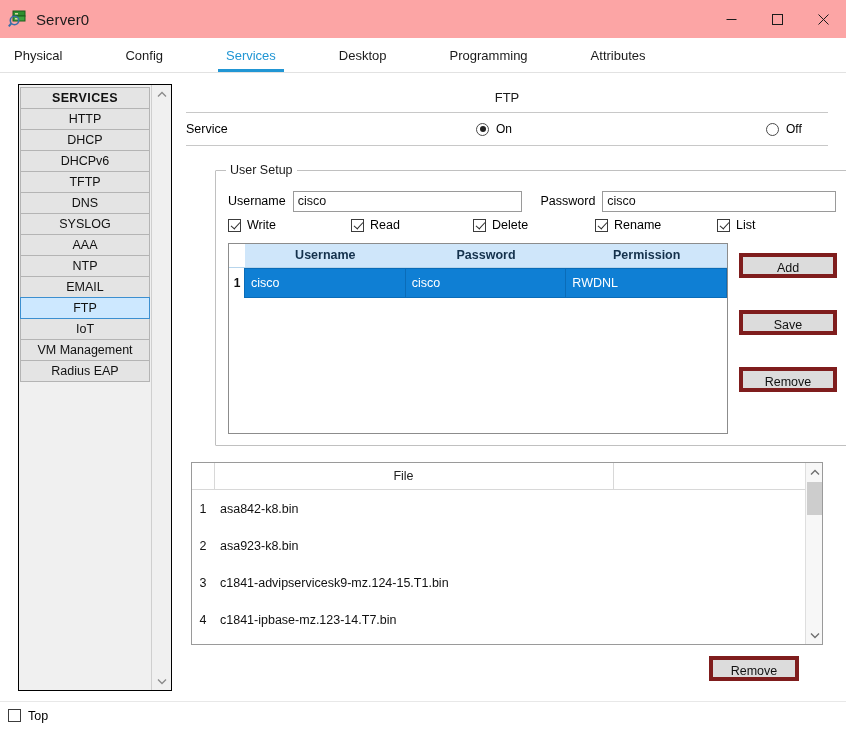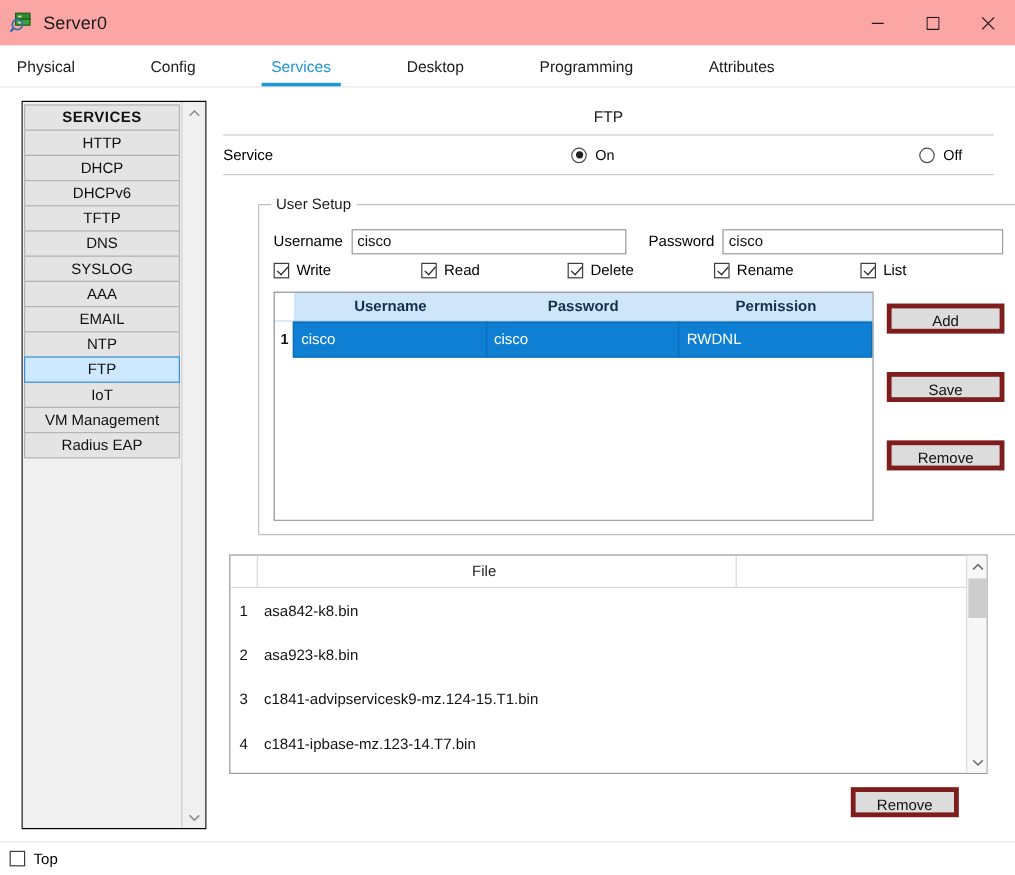--- a/index.html
+++ b/index.html
@@ -331,22 +331,22 @@
   <div class="sidebar">
     <div class="sidebar-list">
       <div class="svc-item header">SERVICES</div>
       <div class="svc-item">HTTP</div>
       <div class="svc-item">DHCP</div>
       <div class="svc-item">DHCPv6</div>
       <div class="svc-item">TFTP</div>
       <div class="svc-item">DNS</div>
       <div class="svc-item">SYSLOG</div>
       <div class="svc-item">AAA</div>
+      <div class="svc-item">NTP</div>
       <div class="svc-item">EMAIL</div>
-      <div class="svc-item">NTP</div>
       <div class="svc-item selected">FTP</div>
       <div class="svc-item">IoT</div>
       <div class="svc-item">VM Management</div>
       <div class="svc-item">Radius EAP</div>
     </div>
     <div class="sb-track">
       <div class="sb-arrow up">
         <svg width="10" height="7" viewBox="0 0 10 7">
             <polyline points="1,5.5 5,1.5 9,5.5" fill="none" stroke="#8a8a8a" stroke-width="1.3"></polyline>
           </svg>

